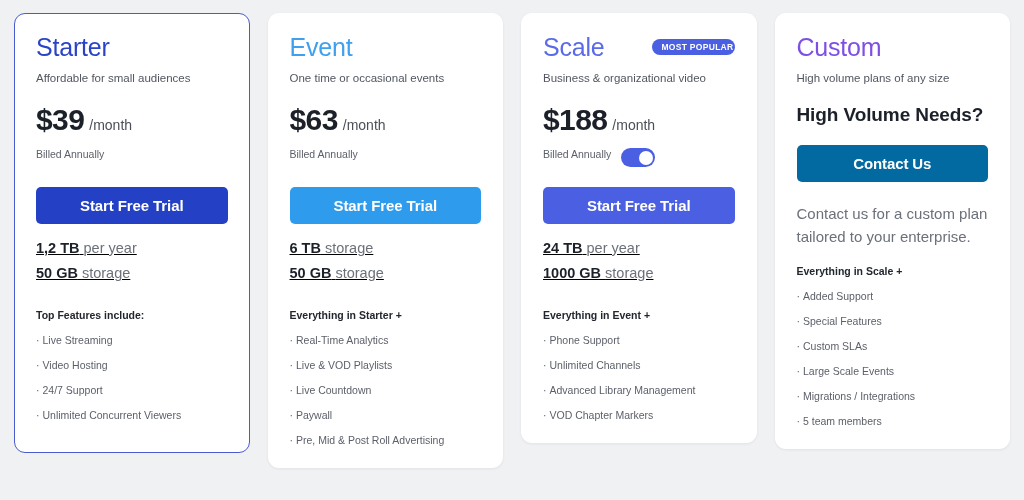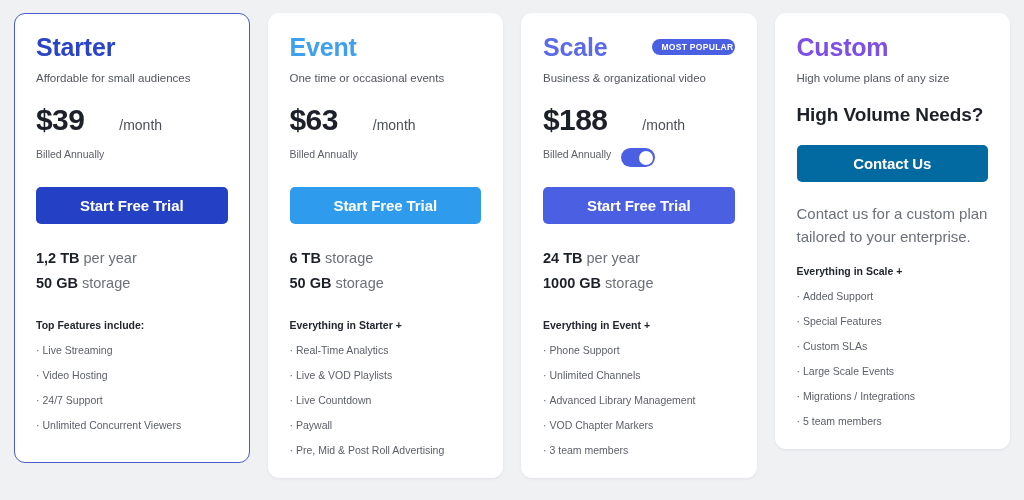--- a/index.html
+++ b/index.html
@@ -42,21 +42,21 @@
   }
 
   .card-head {
     display: flex;
     align-items: center;
     justify-content: space-between;
     min-height: 30px;
   }
   .plan-name {
     font-size: 25px;
-    font-weight: bold;
+    font-weight: normal;
     letter-spacing: -0.2px;
     line-height: 30px;
     white-space: nowrap;
   }
   .badge {
     display: inline-block;
     background: #4b5fe2;
     color: #ffffff;
     font-size: 8.5px;
     font-weight: bold;
@@ -73,21 +73,20 @@
     margin-top: 9px;
     line-height: 14px;
     white-space: nowrap;
   }
 
   .price-row {
     margin-top: 20px;
     display: flex;
     align-items: baseline;
     line-height: 1;
-    gap: 30px;
   }
   .price-amount {
     font-size: 30px;
     font-weight: bold;
     color: #1c2029;
     letter-spacing: -0.6px;
   }
   .price-period {
     font-size: 14px;
     color: #4b4f57;
@@ -142,21 +141,22 @@
     height: 37px;
     color: #ffffff;
     font-size: 15px;
     font-weight: bold;
     font-family: "Liberation Sans", sans-serif;
     letter-spacing: -0.1px;
     cursor: pointer;
   }
 
   .quota {
-    margin-top: 22px;
+    margin-top: 12px;
+    text-decoration: underline;
   }
   .quota-line {
     font-size: 14.5px;
     color: #6b7079;
     line-height: 25px;
     white-space: nowrap;
   }
   .quota-line b {
     color: #1c2029;
     font-weight: bold;
@@ -289,21 +289,20 @@
         <b>1000 GB</b>
         <span>storage</span>
       </div>
     </div>
     <div class="features">
       <div class="features-title">Everything in Event +</div>
       <div class="feature-item"><span class="dot">·</span><span>Phone Support</span></div>
       <div class="feature-item"><span class="dot">·</span><span>Unlimited Channels</span></div>
       <div class="feature-item"><span class="dot">·</span><span>Advanced Library Management</span></div>
       <div class="feature-item"><span class="dot">·</span><span>VOD Chapter Markers</span></div>
-      <div class="feature-item"><span class="dot">·</span><span>3 team members</span></div>
     </div>
   </div>
 
   <div class="card">
     <div class="card-head">
       <div class="plan-name" style="color: rgb(126, 79, 228);">Custom</div>
     </div>
     <div class="plan-tagline">High volume plans of any size</div>
     <div class="headline">High Volume Needs?</div>
     <button class="cta" style="background: #0369a1;">Contact Us</button>

